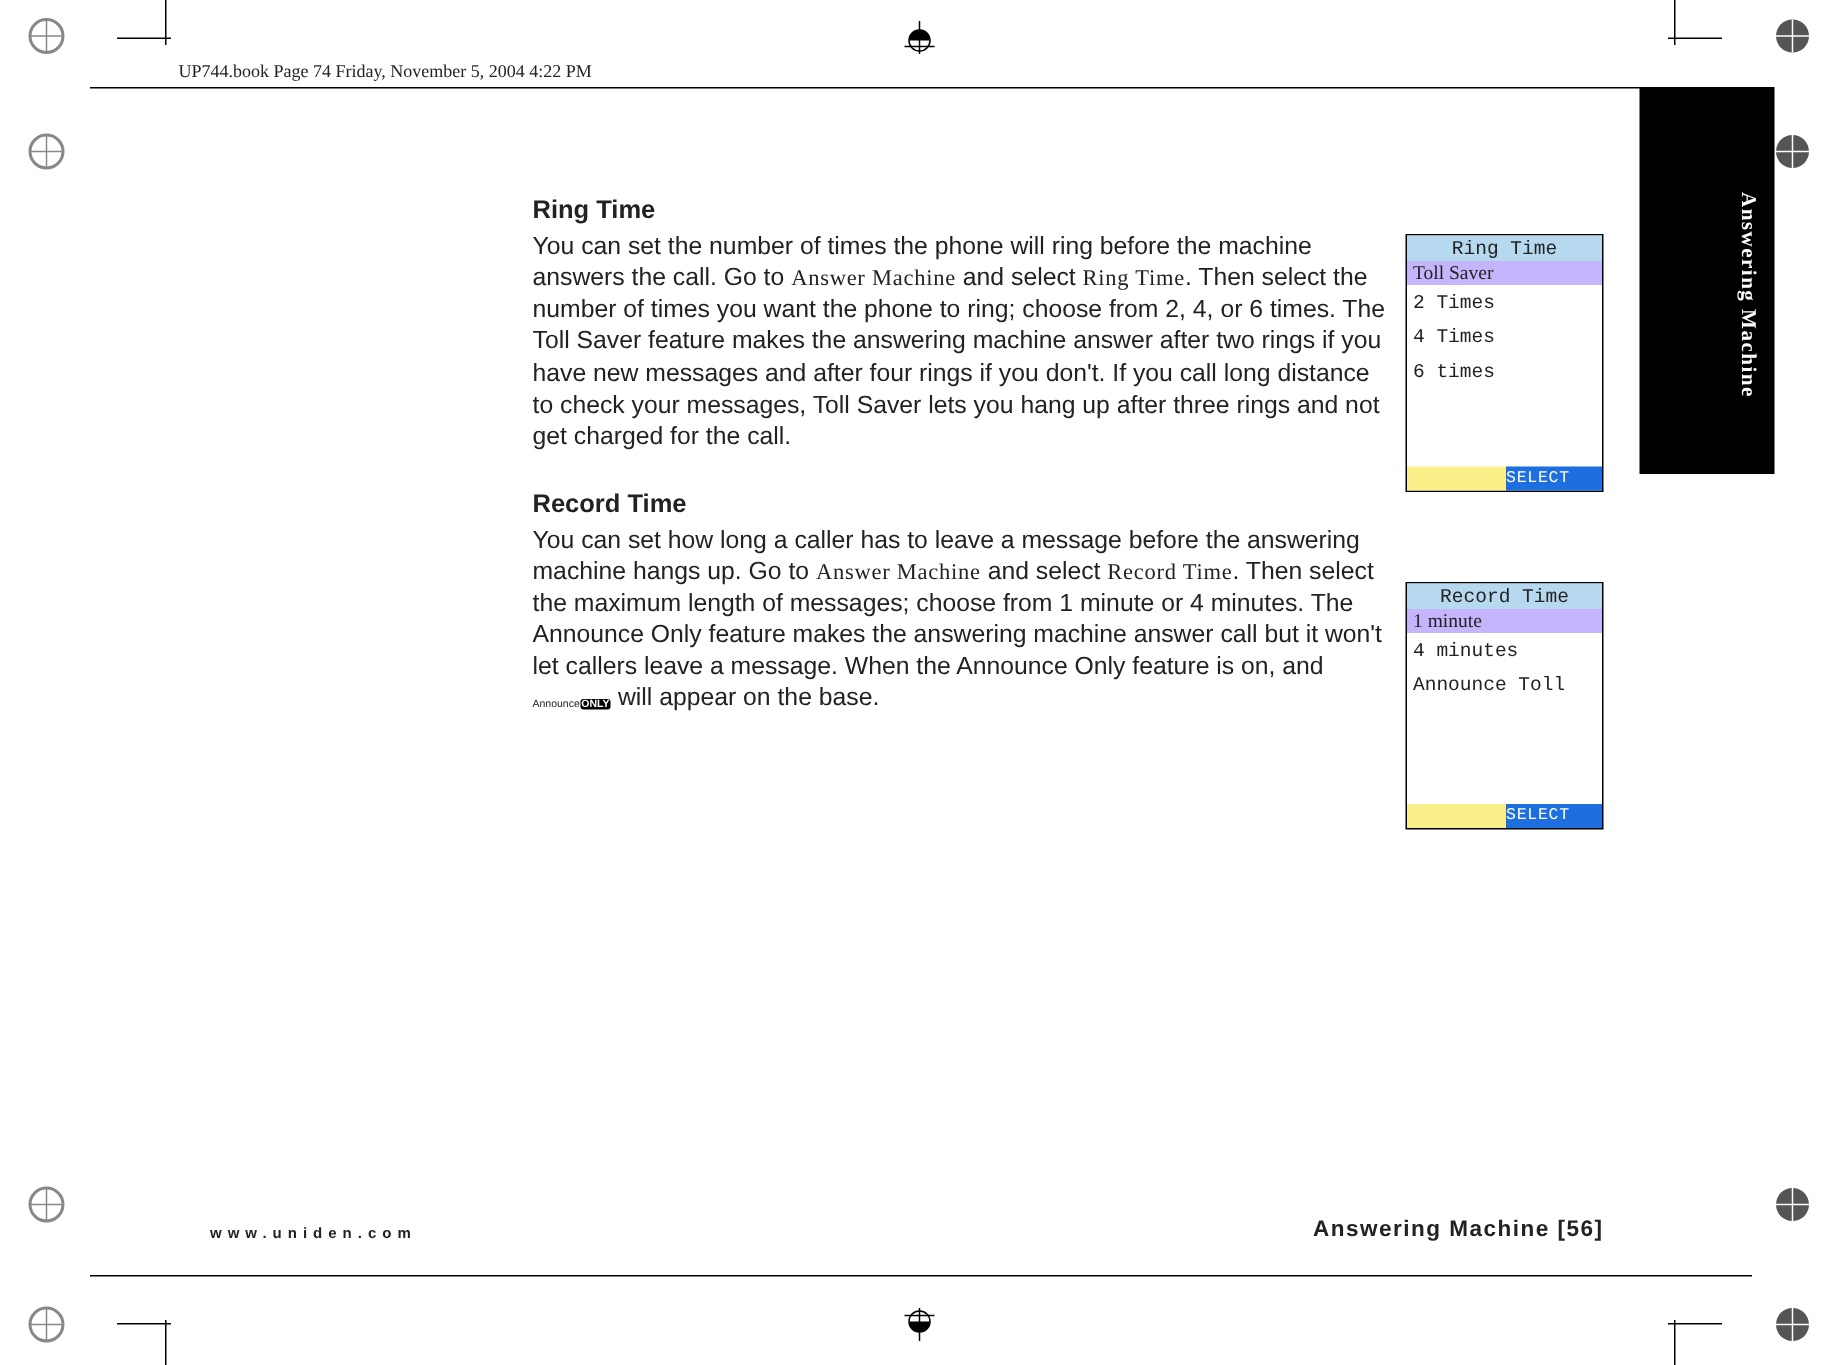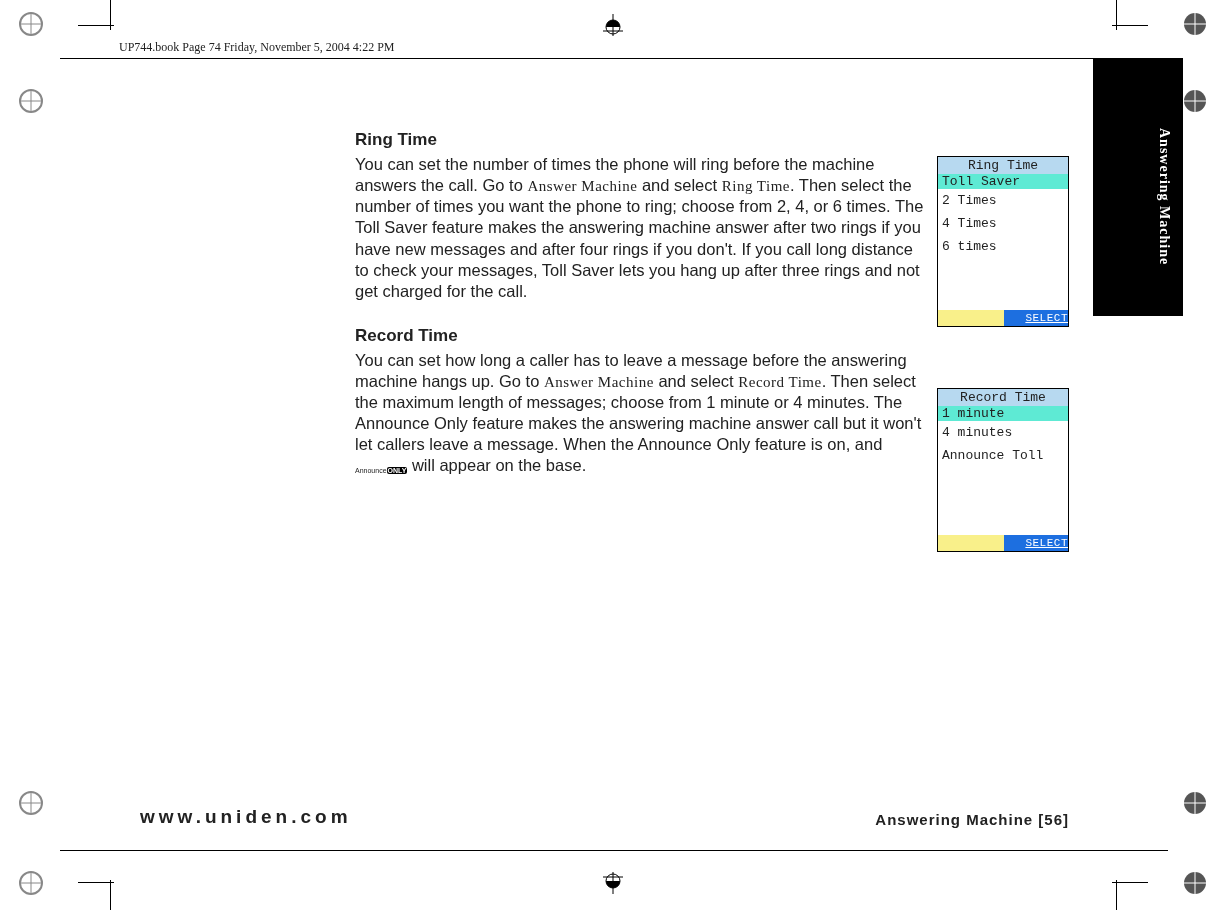--- a/index.html
+++ b/index.html
@@ -23,29 +23,29 @@
   .h { font-weight: bold; font-size: 17px; margin-bottom: 4px; }
   .p { font-size: 16.5px; line-height: 1.28; margin-bottom: 24px; }
   .mono { font-family: Liberation Serif, serif; font-size: 15px; letter-spacing: 0.5px; }
   .announce-icon { display:inline-block; vertical-align:middle; }
   .announce-icon .top{ font-size:7px; line-height:7px; text-align:center;}
   .announce-icon .bot{ font-size:7px; line-height:8px; background:#000;color:#fff; padding:0 1px; border-radius:2px; font-weight:bold;}
 
   
   .lcd { position: absolute; right: 159px; width: 132px; border: 1px solid #000; background: #fff; font-family: "Courier New", monospace; font-size: 13px; }
   .lcd .title { background: #b7d9f0; text-align: center; padding: 1px 0; }
-  .lcd .sel   { background: #5eead4; padding: 0 4px; }
+  .lcd .sel   { background: #c4b5fd; padding: 0 4px; font-family: Liberation Serif, serif; }
   .lcd .row   { padding: 4px 4px; }
   .lcd .spacer{ height: 52px; }
   .lcd .bottom{ display:flex; }
   .lcd .bottom .y { flex:1; background:#f9f08a; height:16px;}
-  .lcd .bottom .b { width:64px; background:#1d6fe0; color:#fff; text-align:right; font-size:11px; line-height:16px; letter-spacing:0.5px;text-decoration:underline;}
+  .lcd .bottom .b { width:64px; background:#1d6fe0; color:#fff; text-align:left; font-size:11px; line-height:16px; letter-spacing:0.5px;}
 
   
-  .footer-left  { position:absolute; left:140px; bottom:82px; font-weight:bold; letter-spacing:4px; font-size:19px;}
+  .footer-left  { position:absolute; left:140px; bottom:82px; font-weight:bold; letter-spacing:4px; font-size:10px;}
   .footer-right { position:absolute; right:159px; bottom:82px; font-weight:bold; letter-spacing:1px; font-size:15px;}
 
 </style>
 </head>
 <body>
 
 <div class="page">
 
   <div class="reg" style="left:18px; top:11px;">
       <svg width="26" height="26">

